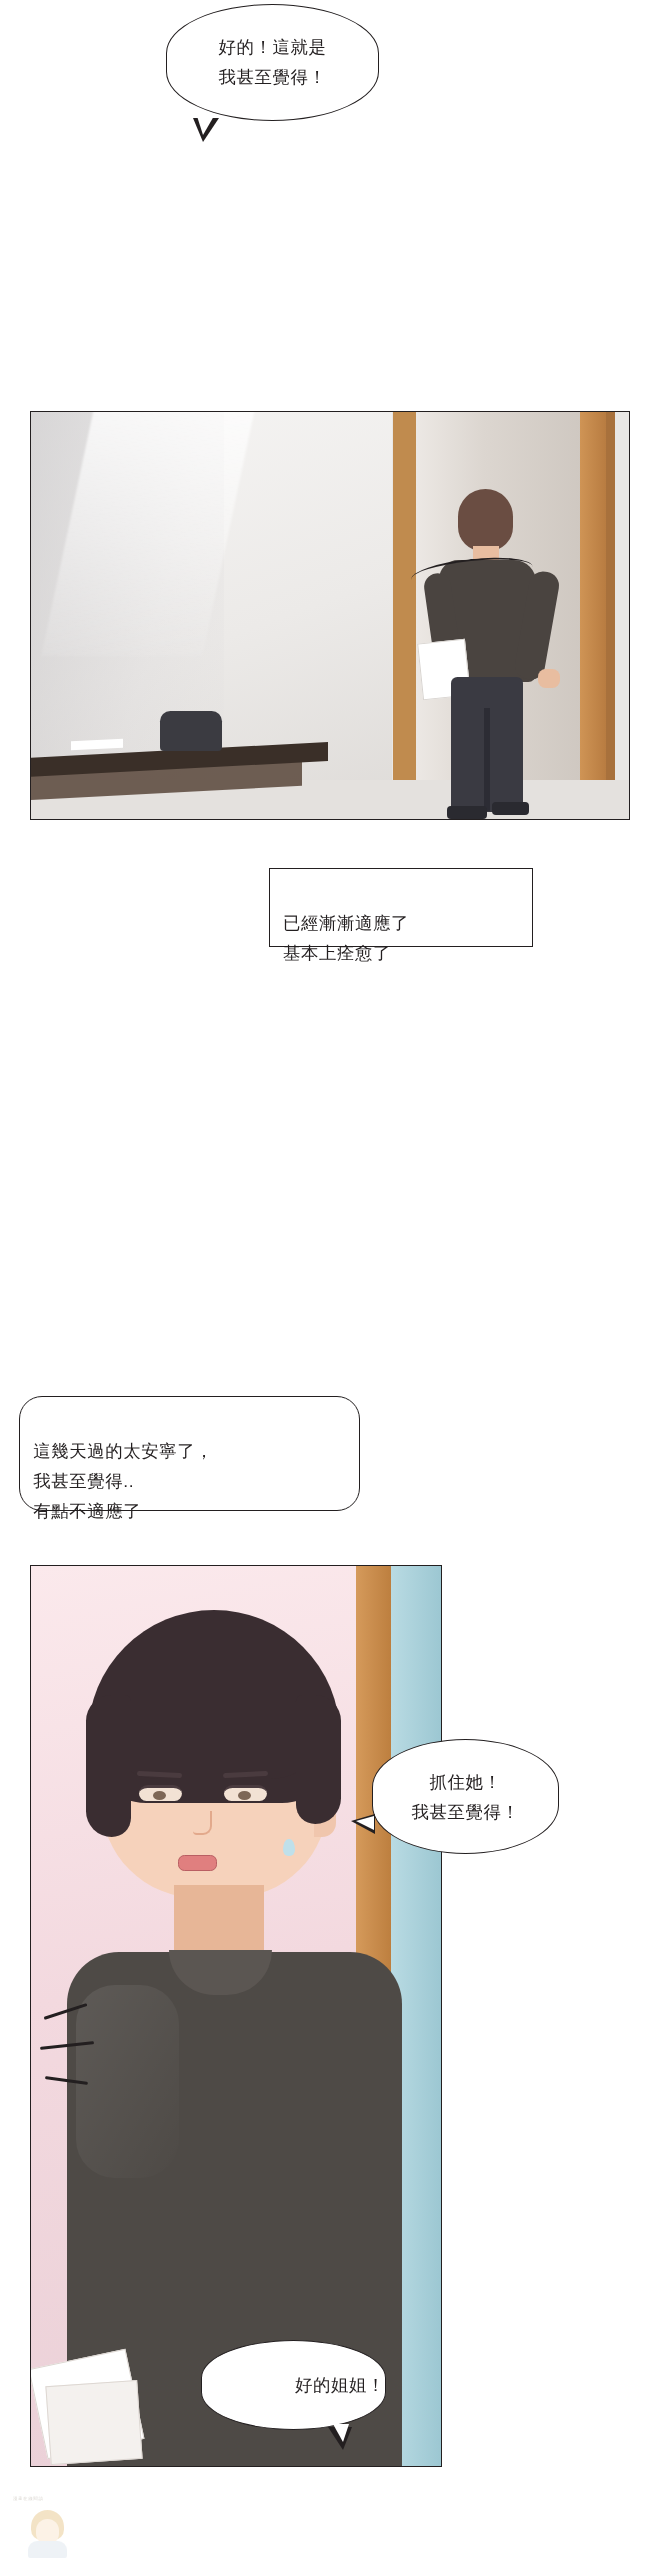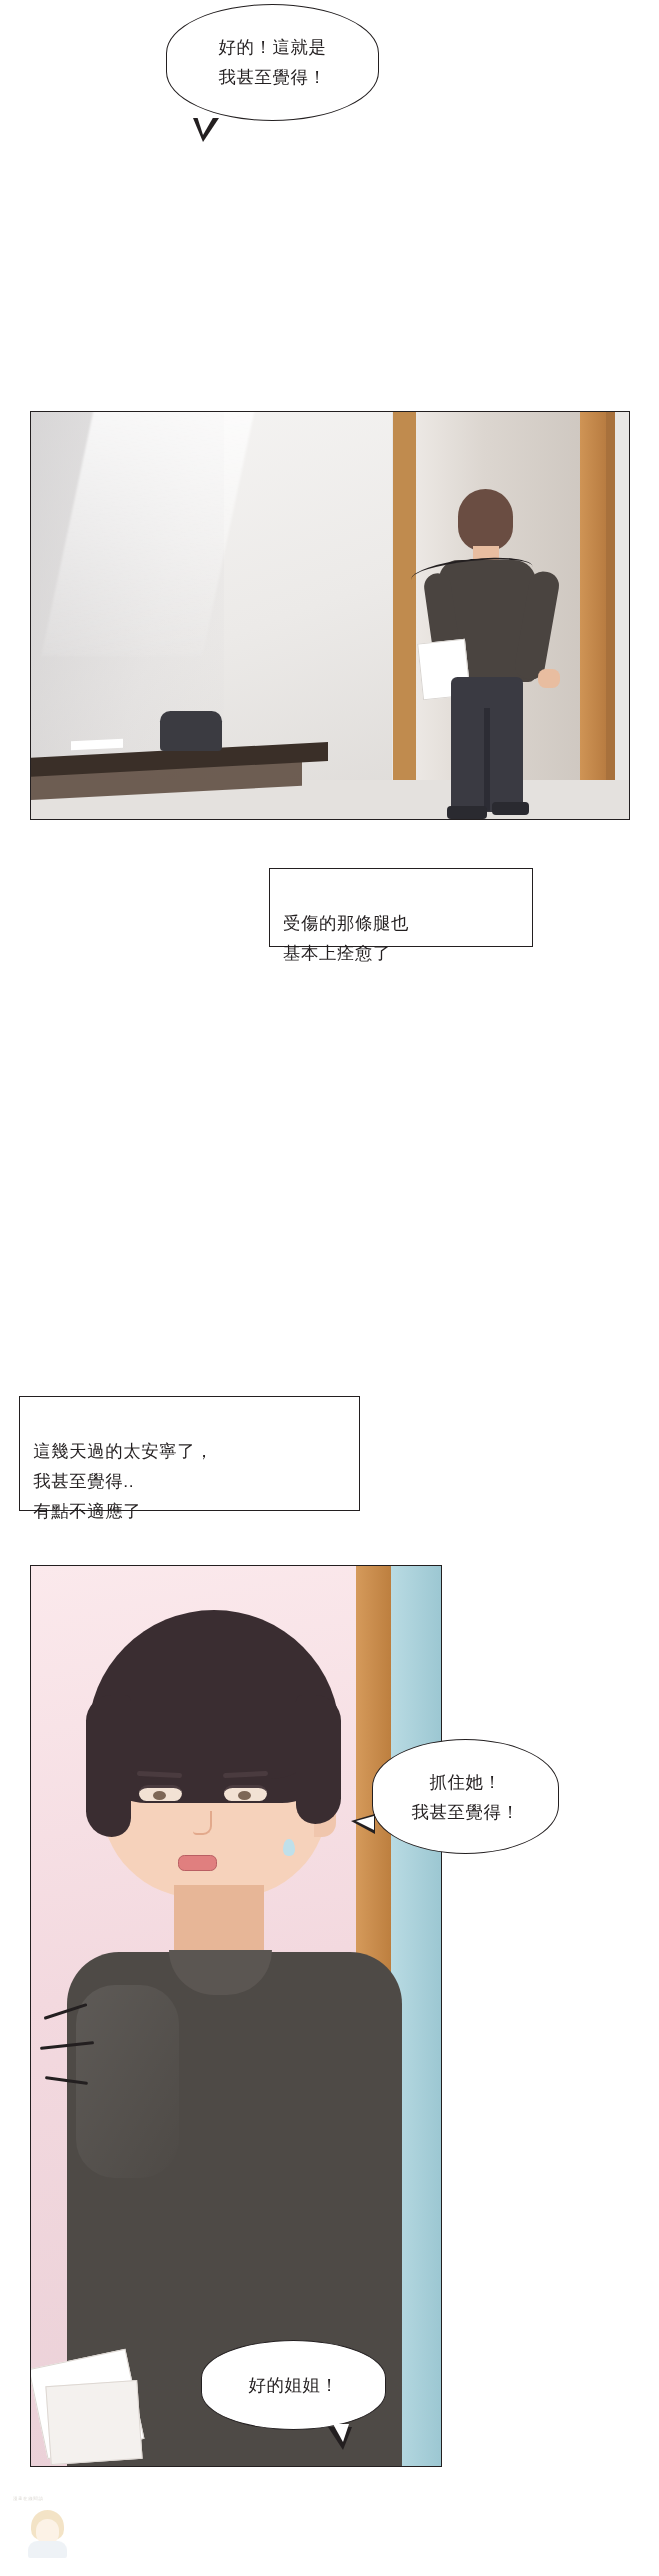--- a/index.html
+++ b/index.html
@@ -554,25 +554,25 @@
       <div class="legs"></div>
       <div class="leg-split"></div>
       <div class="shoe"></div>
       <div class="shoe2"></div>
     </div>
 
     <div class="swoosh"></div>
   </div>
 
   <div class="narration" style="left:269px; top:868px; width:264px; height:79px;">
-    <span>受傷的那條腿也
+    <span>已經漸漸適應了
 基本上痊愈了</span>
   </div>
 
-  <div class="narration" style="left:19.3px; top:1396px; width:341px; height:115px;">
+  <div class="narration" style="left:19.3px; top:1396px; width:341px; height:115px;border-radius:23px;">
     <span>這幾天過的太安寧了，
 我甚至覺得..
 有點不適應了</span>
   </div>
 
   <div id="panel-closeup">
     <div class="cu-bg"></div>
     <div class="cu-doorpost"></div>
     <div class="cu-doorgap"></div>
 
@@ -608,21 +608,21 @@
     <div class="speedline" style="left:9px; top:478px; width:54px; transform:rotate(-6deg);"></div>
     <div class="speedline" style="left:14px; top:513px; width:43px; transform:rotate(8deg);"></div>
   </div>
 
   <div class="bubble" style="left:372px; top:1739px; width:187px; height:115px;">
     <span>抓住她！
 我甚至覺得！</span>
     <span class="tail tail-left"></span>
   </div>
 
-  <div class="bubble" style="left:201px; top:2340px; width:185px; height:90px;">
+  <div class="bubble" style="left:201px; top:2340px; width:185px; height:90px;align-items:flex-end;">
     <span>好的姐姐！</span>
     <span class="tail tail-down-right"></span>
   </div>
 
   <div id="watermark">
     <div class="wm-text">漫畫在線閱讀</div>
     <div class="wm-figure">
       <div class="wm-hair"></div>
       <div class="wm-face"></div>
       <div class="wm-body"></div>

